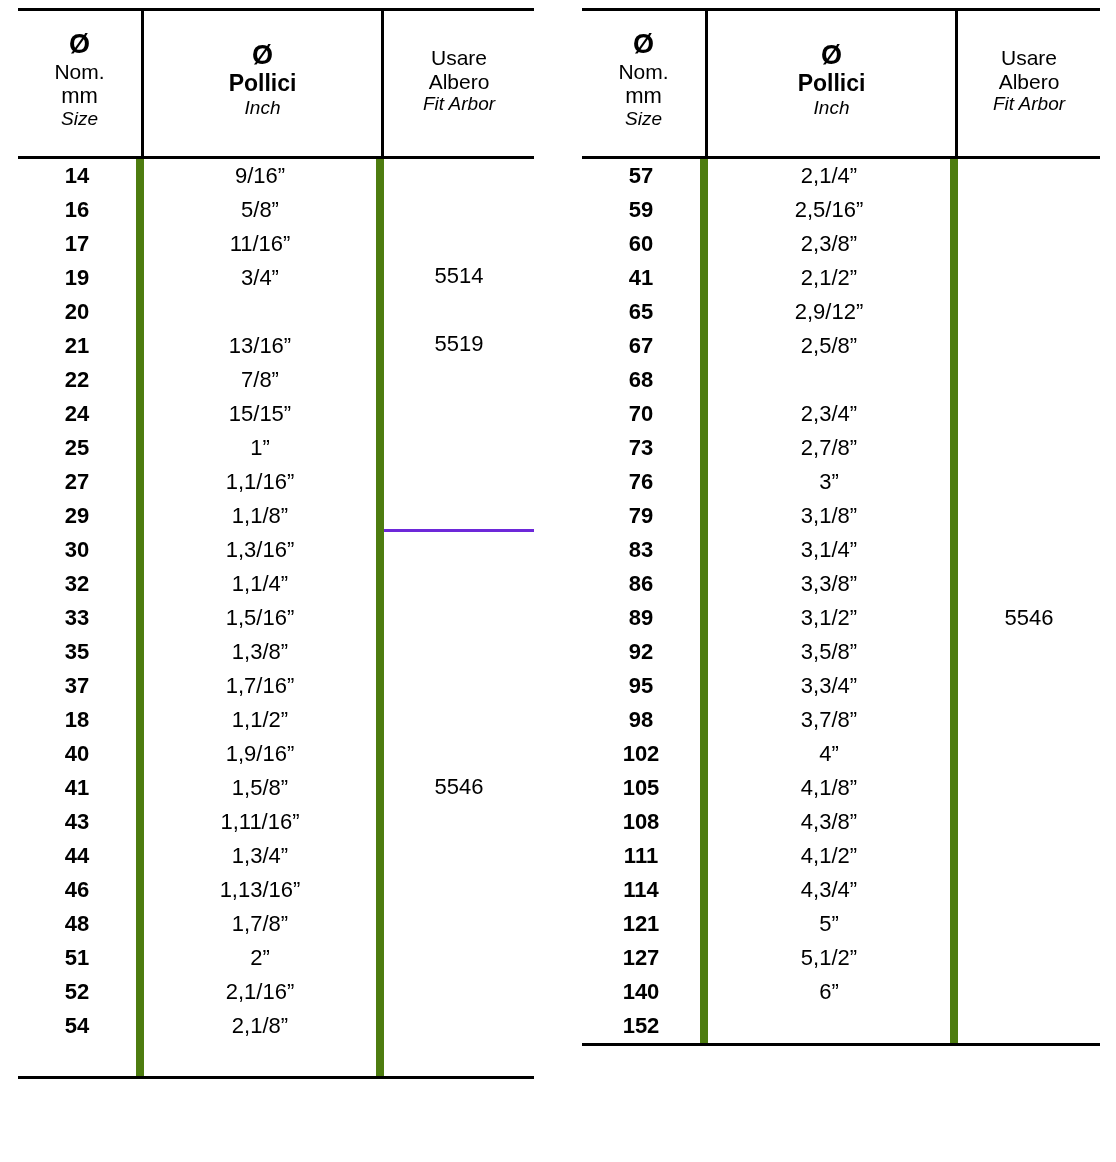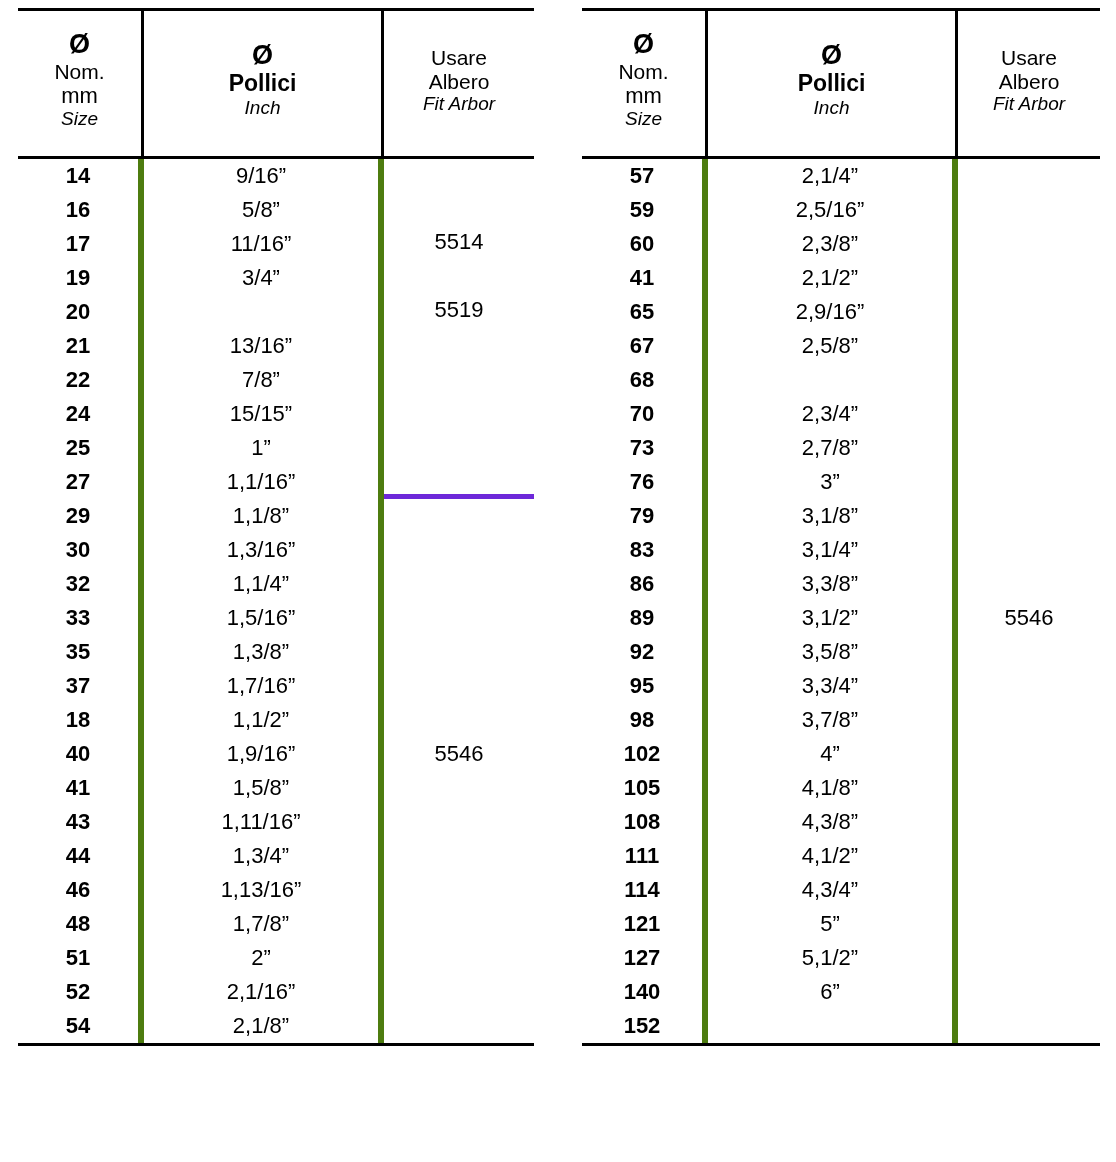--- a/index.html
+++ b/index.html
@@ -82,21 +82,21 @@
   .tbody {
     display: flex;
     flex-direction: row;
     position: relative;
   }
 
   .col {
     box-sizing: border-box;
     position: relative;
   }
-  .col.sep { border-right: 6px solid #4d7c0f; }
+  .col.sep { border-right: 8px solid #4d7c0f; }
 
   .cell {
     height: 34px;
     line-height: 34px;
     text-align: center;
     font-size: 22px;
     white-space: nowrap;
   }
   .cell.mm {
     font-weight: bold;
@@ -113,21 +113,22 @@
   }
   .arbor-group {
     position: relative;
     box-sizing: border-box;
     display: flex;
     align-items: center;
     justify-content: center;
     font-size: 22px;
   }
   .arbor-group.div {
-    border-bottom: 5px solid #6d28d9;
+    border-bottom: 3px solid #6d28d9;
+    margin-top: 33px;
   }
   .arbor-stack {
     display: flex;
     flex-direction: column;
     align-items: center;
     justify-content: center;
     line-height: 1.0;
   }
   .arbor-stack .a-line {
     height: 34px;
@@ -303,21 +304,21 @@
             <div class="cell mm">121</div>
             <div class="cell mm">127</div>
             <div class="cell mm">140</div>
             <div class="cell mm">152</div>
           </div>
         <div class="col sep r-inch">
             <div class="cell inch">2,1/4”</div>
             <div class="cell inch">2,5/16”</div>
             <div class="cell inch">2,3/8”</div>
             <div class="cell inch">2,1/2”</div>
-            <div class="cell inch">2,9/16”</div>
+            <div class="cell inch">2,9/12”</div>
             <div class="cell inch">2,5/8”</div>
             <div class="cell inch">&nbsp;</div>
             <div class="cell inch">2,3/4”</div>
             <div class="cell inch">2,7/8”</div>
             <div class="cell inch">3”</div>
             <div class="cell inch">3,1/8”</div>
             <div class="cell inch">3,1/4”</div>
             <div class="cell inch">3,3/8”</div>
             <div class="cell inch">3,1/2”</div>
             <div class="cell inch">3,5/8”</div>

